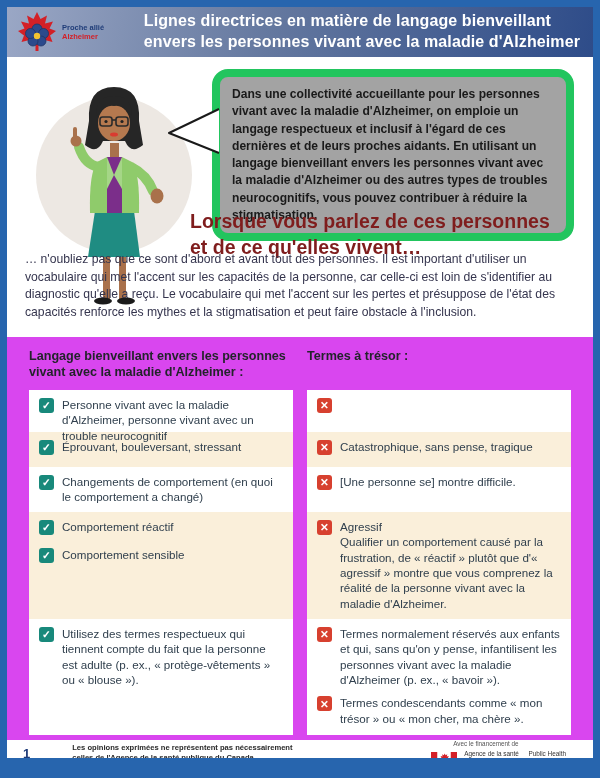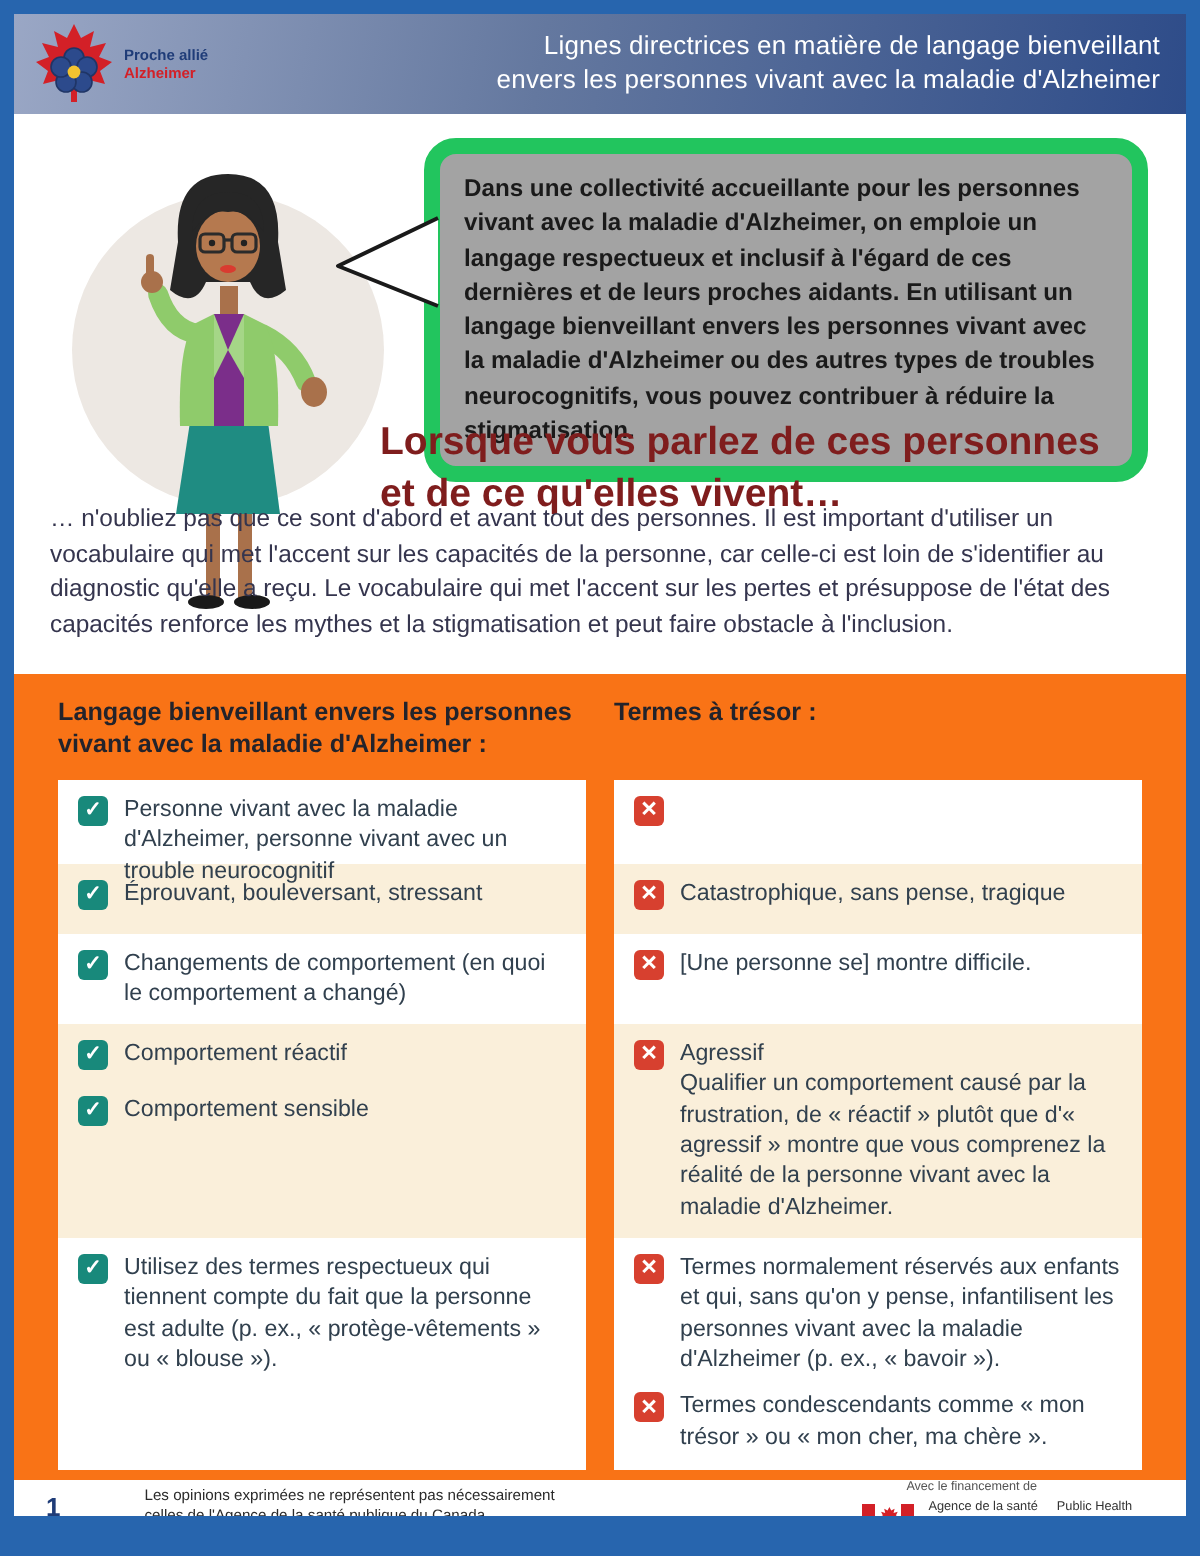--- a/index.html
+++ b/index.html
@@ -7,57 +7,57 @@
   .page { position:relative; width:600px; height:778px; background:#2765AE; padding:7px 7px 20px 7px; }
   .inner { width:100%; height:100%; background:#ffffff; display:flex; flex-direction:column; overflow:hidden; }
 
   
   .header { height:50px; flex:0 0 50px; background:linear-gradient(100deg,#9AA7C5 0%,#64789F 45%,#2E4C89 100%);
             display:flex; align-items:center; padding:0 13px 0 10px; }
   .logo { display:flex; align-items:center; gap:5px; }
   .logo-text { font-size:7.5px; font-weight:bold; line-height:1.25; }
   .logo-text .l1 { color:#1F3C78; }
   .logo-text .l2 { color:#D32027; }
-  .header-title { margin-left:auto; text-align:right; color:#ffffff; font-weight:normal;
-                  font-size:13px; line-height:1.3; letter-spacing:0.1px; }
+  .header-title { margin-left:auto; color:#ffffff; font-weight:bold;
+                  font-size:16px; line-height:1.3; letter-spacing:0.1px; }
 
   
   .main { position:relative; height:280px; flex:0 0 280px; background:#fff; }
   .figure { position:absolute; left:12px; top:6px; }
   .bubble { position:absolute; left:205px; top:12px; width:362px; background:#a3a3a3;
             border:8px solid #22c55e; border-radius:16px; padding:9px 12px;
             font-size:12.1px; font-weight:bold; line-height:1.43; color:#1A1A1A; }
   .bubble-tail { position:absolute; left:158px; top:48px; }
   .heading { position:absolute; left:183px; top:152px; font-size:19.5px; font-weight:bold;
              color:#7f1d1d; line-height:1.32; }
   .paragraph { position:absolute; left:18px; top:194px; width:554px;
                font-size:12.2px; line-height:1.44; color:#35354E; }
 
   
-  .compare { height:403px; flex:0 0 403px; background:#f97316; padding:11px 22px 0 22px; }
+  .compare { height:403px; flex:0 0 403px; background:#d946ef; padding:11px 22px 0 22px; }
   .compare-headers, .cards { display:grid; grid-template-columns:264px 264px; column-gap:14px; }
   .col-header { font-size:12.6px; font-weight:bold; color:#23232B; line-height:1.3; margin-bottom:9px; }
   .card { background:#ffffff; height:345px; overflow:hidden; }
   .row { padding:7px 10px 0 10px; }
   .row.shaded { background:#FAEFDA; }
   .r1 { height:42px; } .r2 { height:35px; } .r3 { height:45px; } .r4 { height:107px; } .r5 { height:116px; }
   .item { display:flex; gap:8px; }
   .item + .item { margin-top:12px; }
   .item-text { font-size:11.6px; line-height:1.33; color:#31404E; }
   .mini { flex:0 0 15px; width:15px; height:15px; border-radius:3px; margin-top:1px;
           display:flex; align-items:center; justify-content:center;
           color:#fff; font-size:10.5px; font-weight:bold; line-height:1; }
   .check { background:#18897B; }
   .cross { background:#D7402F; }
   .item-title { font-weight:normal; }
 
   
   .footer { flex:1; background:#fff; display:flex; align-items:center; }
   .page-num { margin-left:16px; color:#1F3C78; font-weight:bold; font-size:13px; }
-  .disclaimer { margin-left:42px; font-size:7.6px; line-height:1.4; color:#2A2A2A; }
+  .disclaimer { margin-left:42px; font-size:7.6px; line-height:1.4; color:#2A2A2A;font-weight:bold; }
   .funding { margin-left:auto; margin-right:12px; }
   .funding-label { font-size:6.3px; color:#555; margin-bottom:3px; margin-left:22px; }
   .funding-row { display:flex; align-items:center; gap:7px; }
   .agency { font-size:6.4px; line-height:1.3; color:#333; }
 </style>
 </head>
 <body>
 
 <div class="page">
   <div class="inner">

